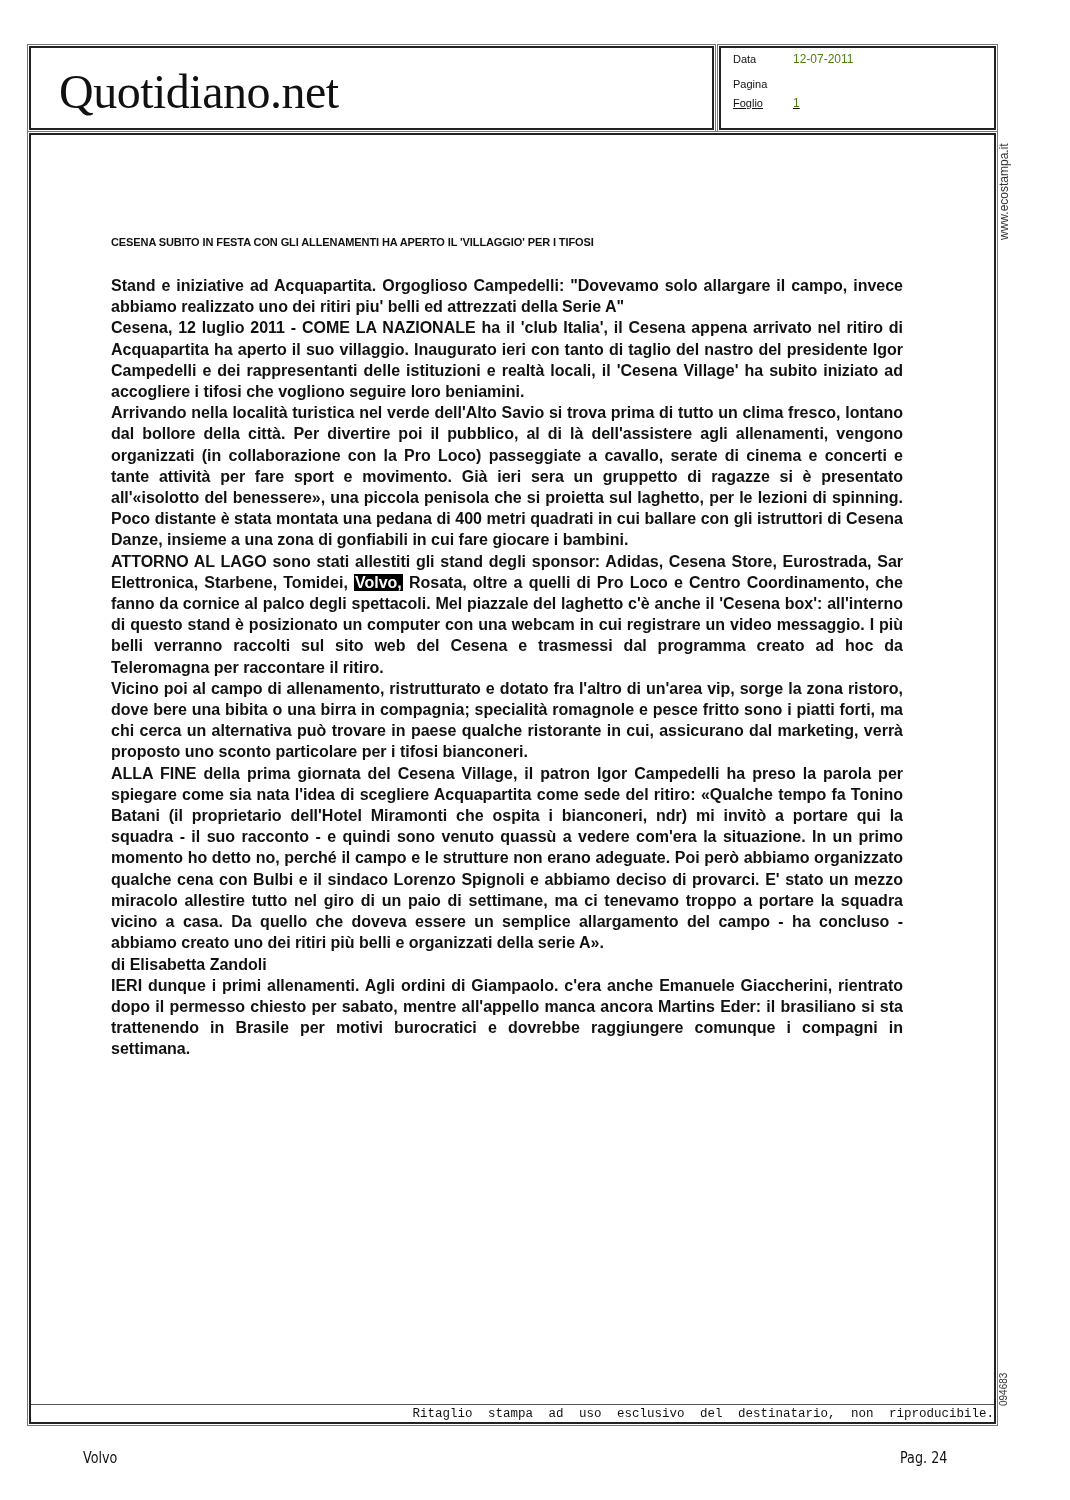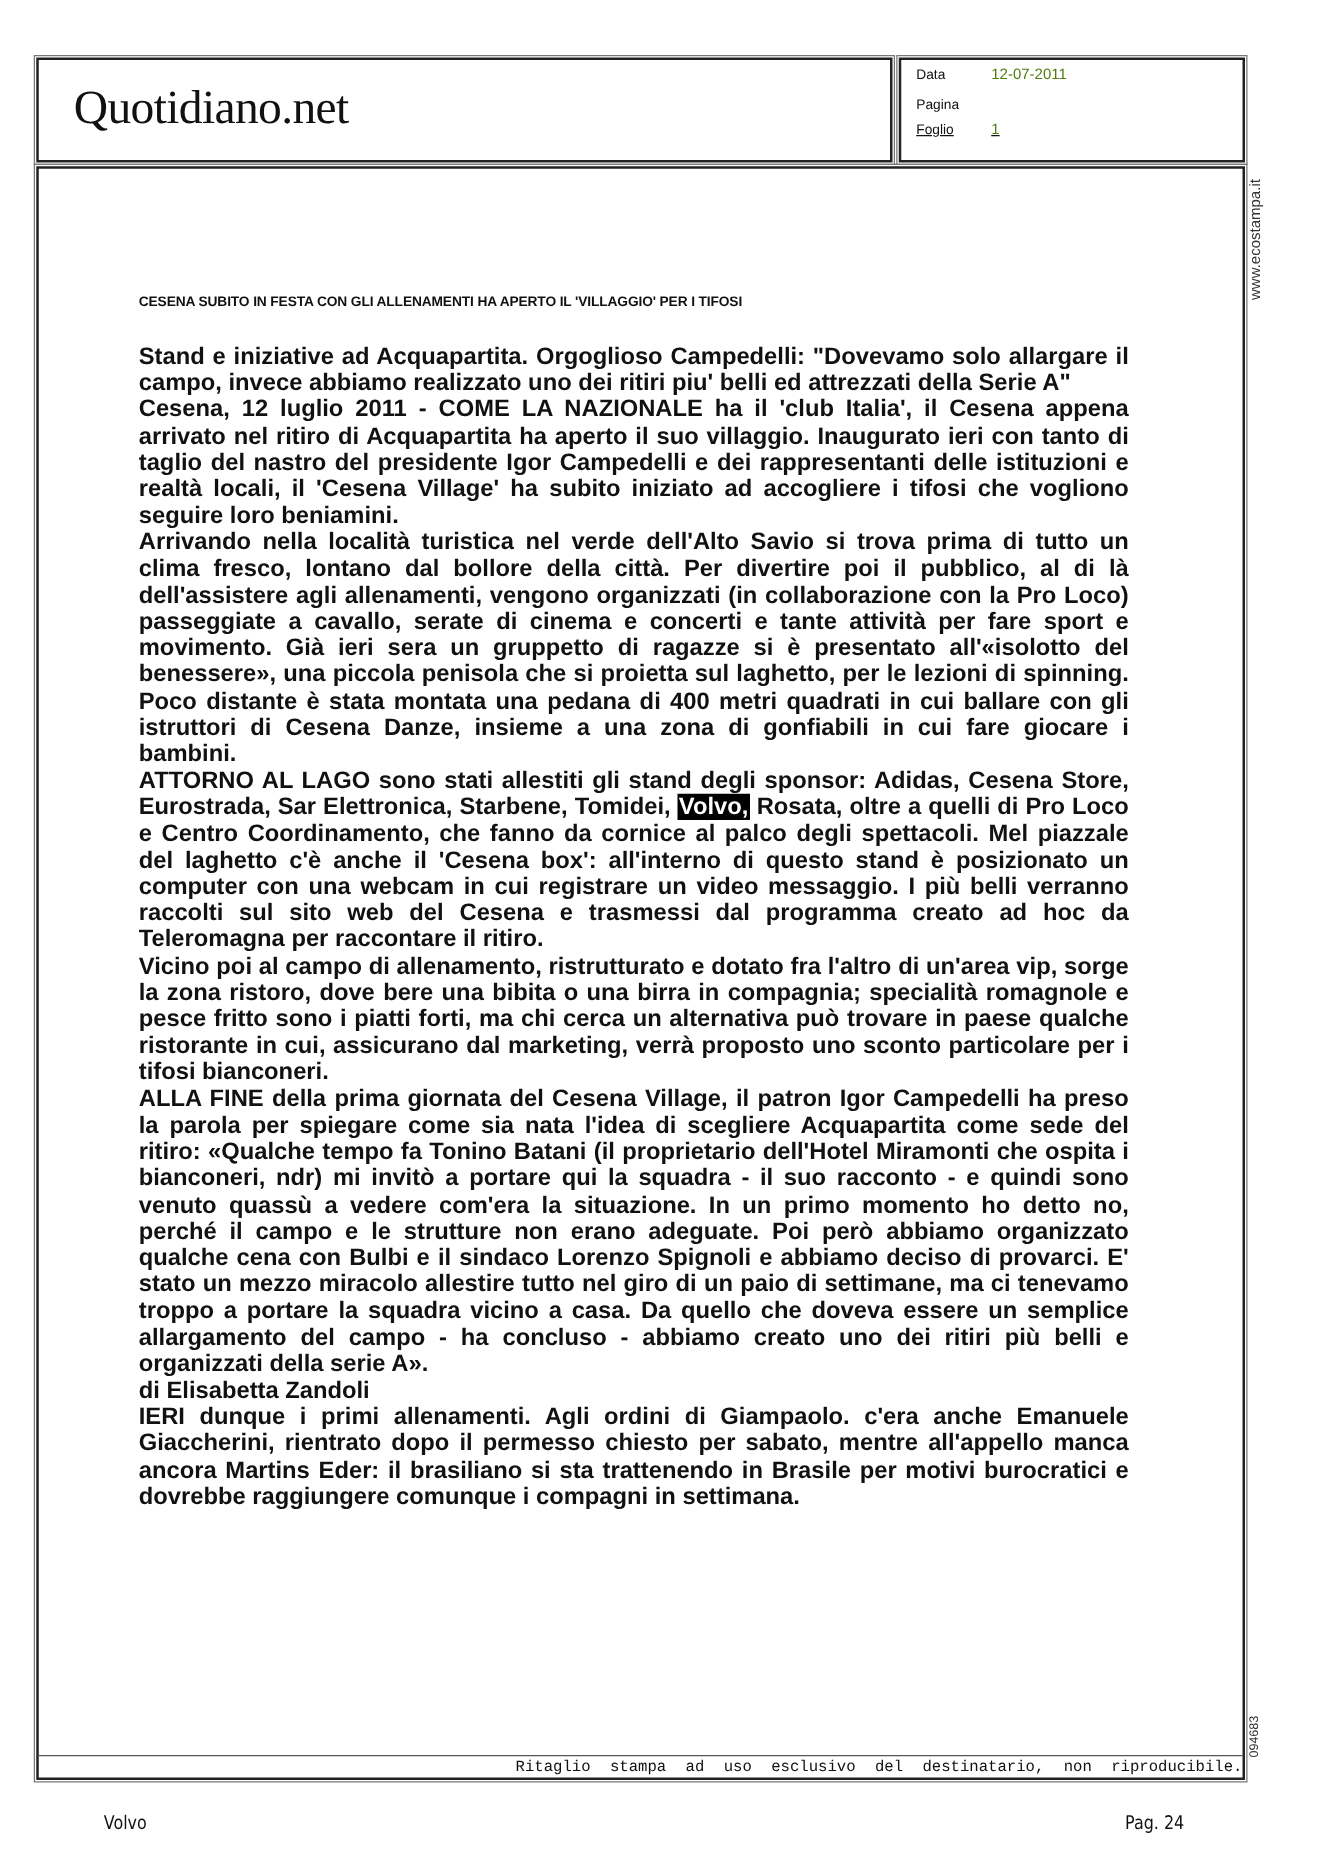--- a/index.html
+++ b/index.html
@@ -1,29 +1,29 @@
 <!DOCTYPE html>
 <html><head>
 <meta charset="utf-8">
 <style>
   html, body { margin: 0; padding: 0; background: #ffffff; }
   body { width: 1070px; height: 1500px; position: relative; overflow: hidden; font-family: "Liberation Sans", sans-serif; color: #111; }
   .frame { position: absolute; border: 2px solid #222; box-shadow: 0 0 0 1px #fff, 0 0 0 2px #777; background: #fff; }
   #hdr-left { left: 29px; top: 46px; width: 681px; height: 80px; }
   #hdr-right { left: 719px; top: 46px; width: 273px; height: 80px; }
   #main { left: 29px; top: 133px; width: 963px; height: 1287px; }
-  .logo { position: absolute; left: 28px; top: 16px; font-family: "Liberation Serif", "DejaVu Serif", serif; font-size: 38px; letter-spacing: -0.5px; color: #111; }
+  .logo { position: absolute; left: 28px; top: 16px; font-family: "Liberation Serif", "DejaVu Serif", serif; font-size: 48px; letter-spacing: -0.5px; color: #111; }
   .meta-row { position: absolute; left: 12px; display: flex; align-items: baseline; }
   .meta-label { font-size: 11px; width: 60px; color: #111; }
   .meta-val { font-size: 12px; color: #4d7c0f; }
   #row-data { top: 4px; }
   #row-pagina { top: 30px; }
   #row-foglio { top: 48px; text-decoration: underline; }
   .headline { position: absolute; left: 80px; top: 101px; width: 800px; font-size: 11px; font-weight: bold; letter-spacing: -0.1px; white-space: nowrap; }
-  .body-text { position: absolute; left: 80px; top: 140px; width: 792px; font-size: 19px; font-weight: bold; line-height: 21.2px; text-align: justify; }
+  .body-text { position: absolute; left: 80px; top: 140px; width: 792px; font-size: 16px; font-weight: bold; line-height: 21.2px; text-align: justify; }
   .body-text p { margin: 0; }
   .hl { background: #000; color: #fff; padding: 0 1px; }
   .sep { position: absolute; left: 0; right: 0; top: 1269px; border-top: 1px solid #555; }
   .disclaimer { position: absolute; left: 0; right: 0; top: 1272px; text-align: right; font-family: "Liberation Mono", "DejaVu Sans Mono", monospace; font-size: 12.5px; word-spacing: 8px; }
   .vert { position: absolute; transform-origin: left top; transform: rotate(-90deg); font-size: 11px; color: #333; white-space: nowrap; }
   #vert-site { left: 997px; top: 240px; font-size: 12px; }
   #vert-code { left: 998px; top: 1406px; font-size: 10px; }
   .foot { position: absolute; top: 1449px; font-family: "DejaVu Sans", sans-serif; font-size: 15px; transform: scaleX(0.85); transform-origin: left top; }
   #foot-left { left: 83px; }
   #foot-right { left: 900px; }

